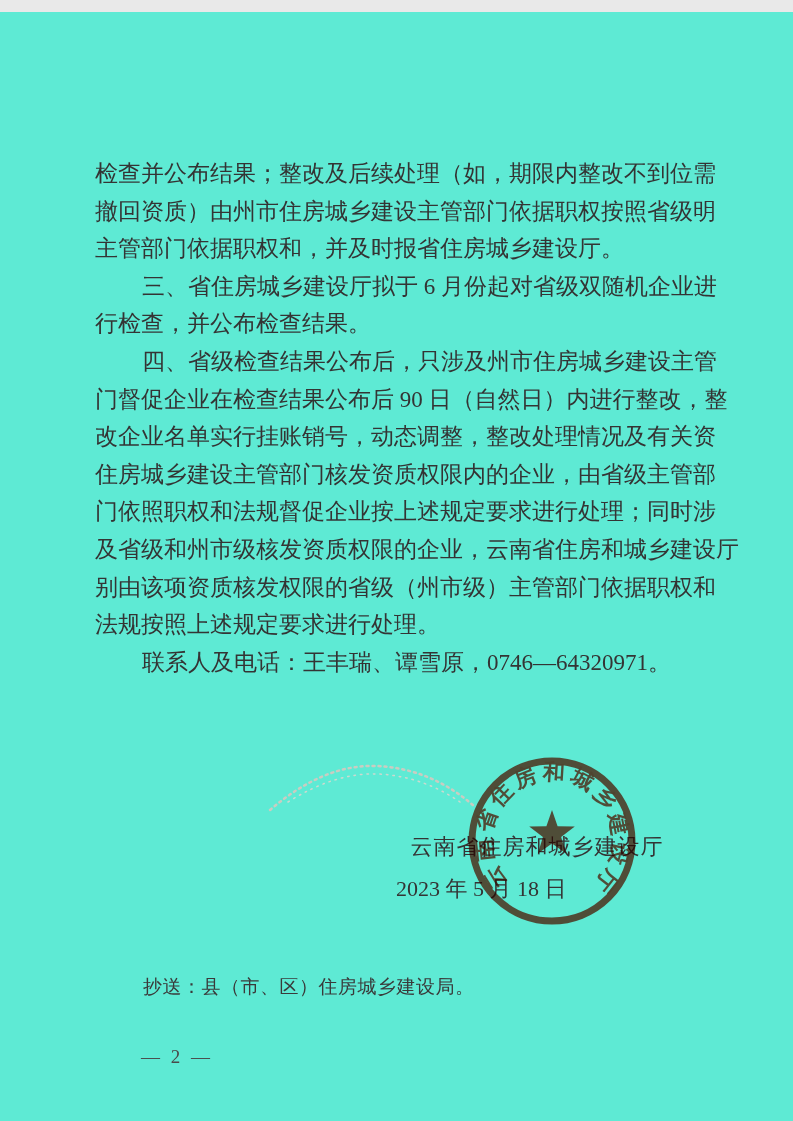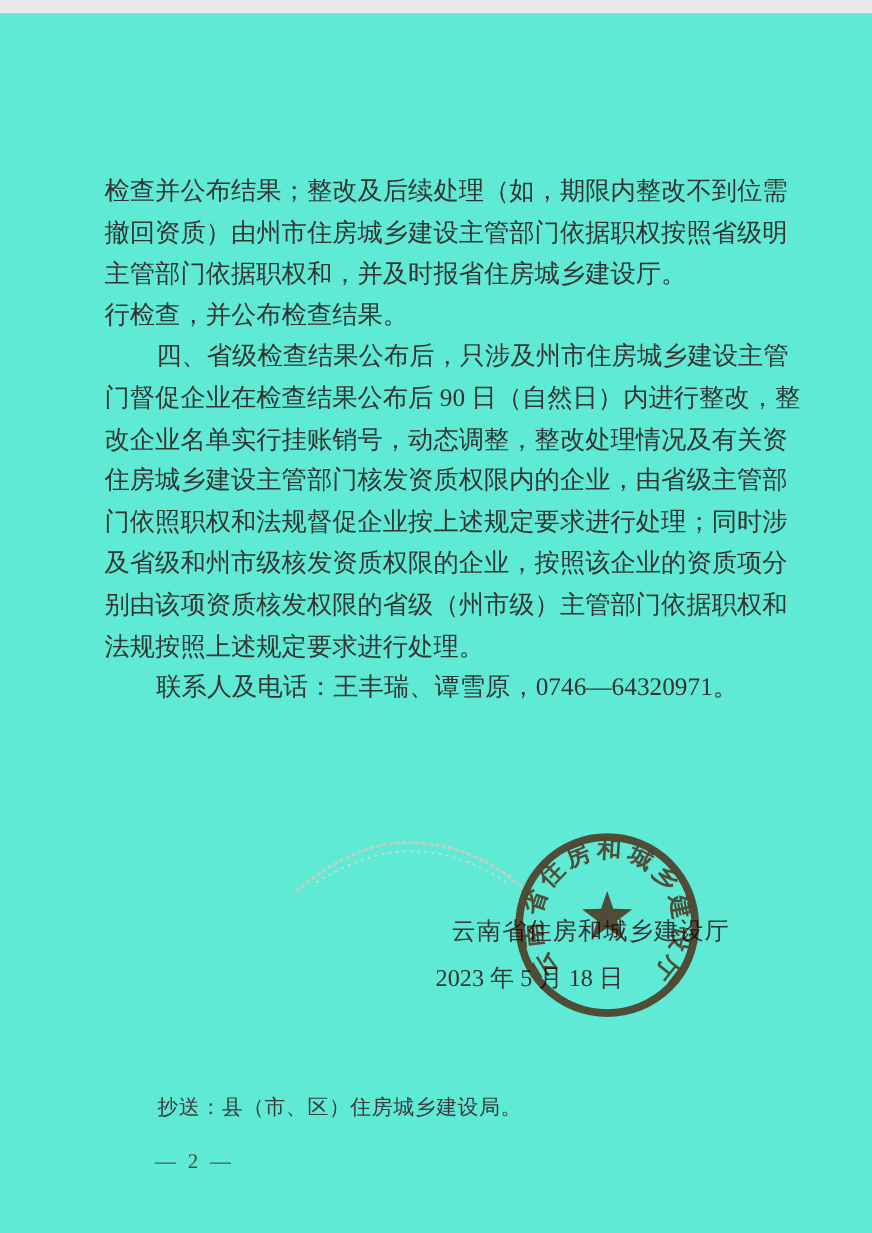--- a/index.html
+++ b/index.html
@@ -49,21 +49,21 @@
     top: 862px;
     left: 396px;
     width: 280px;
     text-align: left;
     font-size: 22px;
     color: #343434;
     white-space: nowrap;
   }
   .cc-line {
     position: absolute;
-    top: 982px;
+    top: 962px;
     left: 143px;
     font-size: 19px;
     letter-spacing: 0.5px;
     color: #3a3a3a;
     white-space: nowrap;
   }
   .page-number {
     position: absolute;
     top: 1034px;
     left: 141px;
@@ -94,27 +94,28 @@
 </style>
 </head>
 <body>
 
 <div class="page">
 
   <div class="body-text">
       <div class="body-line">检查并公布结果；整改及后续处理（如，期限内整改不到位需</div>
       <div class="body-line">撤回资质）由州市住房城乡建设主管部门依据职权按照省级明</div>
       <div class="body-line">主管部门依据职权和，并及时报省住房城乡建设厅。</div>
+      <div class="body-line indent">三、省住房城乡建设厅拟于 6 月份起对省级双随机企业进</div>
       <div class="body-line">行检查，并公布检查结果。</div>
       <div class="body-line indent">四、省级检查结果公布后，只涉及州市住房城乡建设主管</div>
       <div class="body-line">门督促企业在检查结果公布后 90 日（自然日）内进行整改，整</div>
       <div class="body-line">改企业名单实行挂账销号，动态调整，整改处理情况及有关资</div>
       <div class="body-line">住房城乡建设主管部门核发资质权限内的企业，由省级主管部</div>
       <div class="body-line">门依照职权和法规督促企业按上述规定要求进行处理；同时涉</div>
-      <div class="body-line">及省级和州市级核发资质权限的企业，按照该企业的资质项分</div>
+      <div class="body-line">及省级和州市级核发资质权限的企业，云南省住房和城乡建设厅</div>
       <div class="body-line">别由该项资质核发权限的省级（州市级）主管部门依据职权和</div>
       <div class="body-line">法规按照上述规定要求进行处理。</div>
       <div class="body-line indent">联系人及电话：王丰瑞、谭雪原，0746—64320971。</div>
     </div>
 
   <svg class="ghost-stamp" viewBox="0 0 214 62" xmlns="http://www.w3.org/2000/svg">
     <path d="M 4,52 Q 58,6 110,8 Q 164,10 208,48" fill="none" stroke="#eec3bb" stroke-width="2.5" stroke-dasharray="2 4" stroke-linecap="round"></path>
     <path d="M 22,44 Q 70,14 112,16 Q 156,18 194,44" fill="none" stroke="#f3d4cd" stroke-width="1.5" stroke-dasharray="1.5 5" stroke-linecap="round"></path>
   </svg>
 

